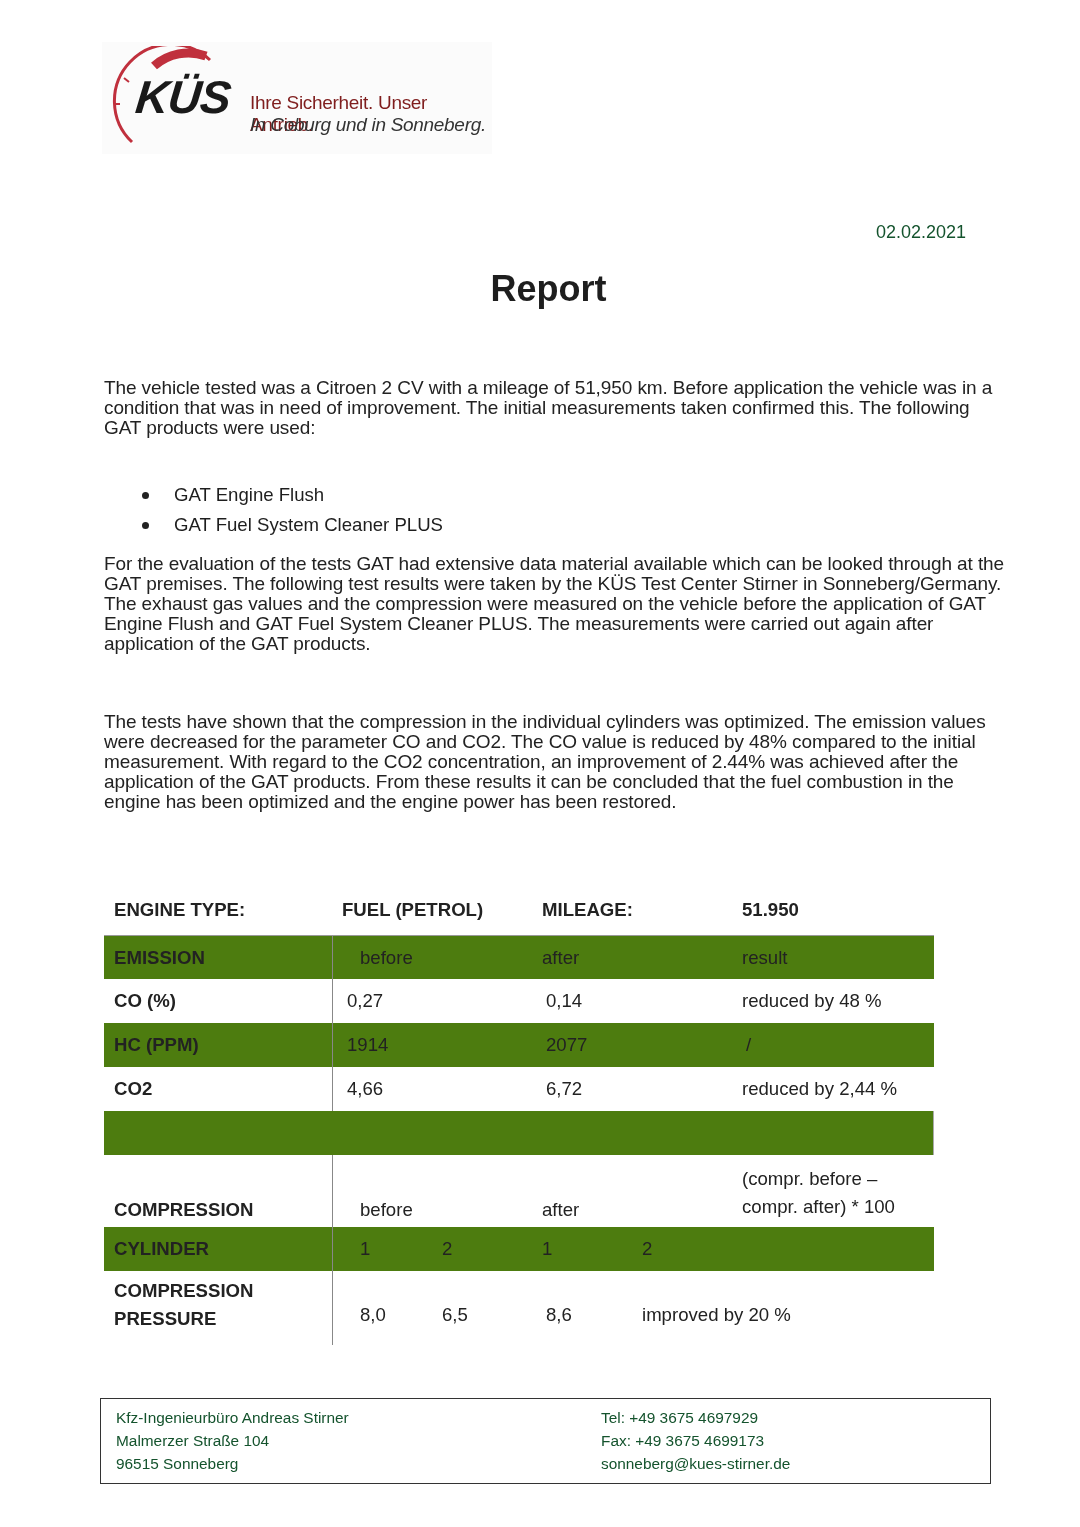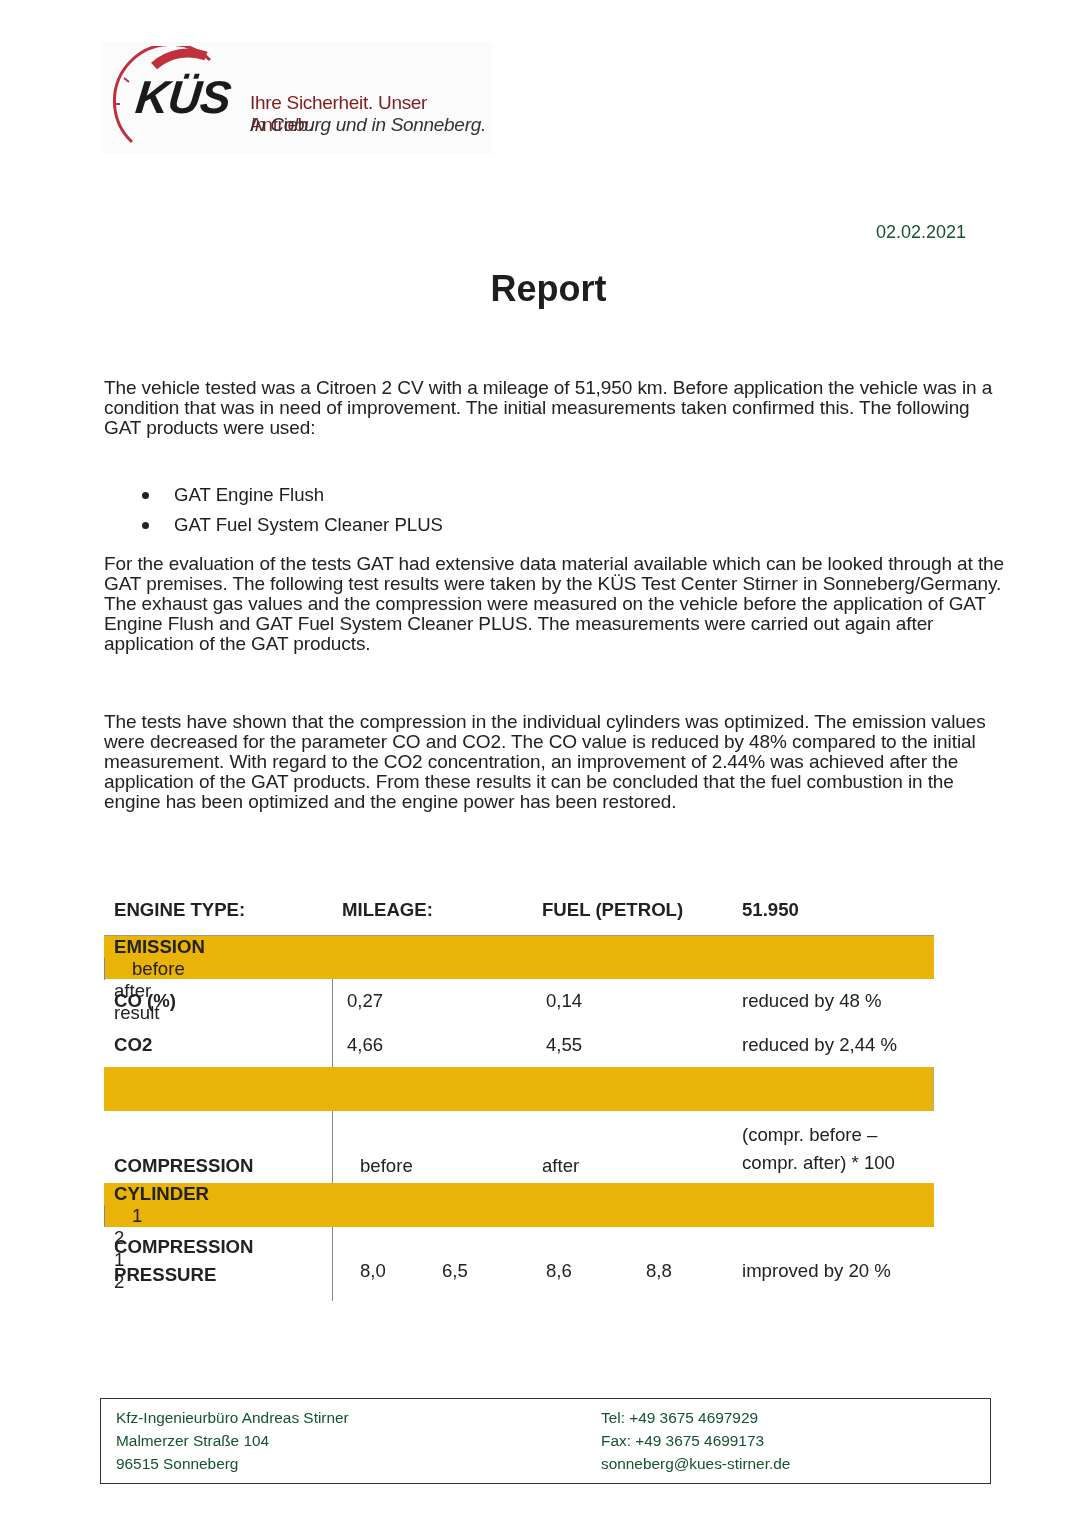--- a/index.html
+++ b/index.html
@@ -18,21 +18,21 @@
     .para { position: absolute; left: 104px; width: 900px; font-size: 19px; line-height: 20px; color: #222; letter-spacing: -0.1px; }
     .p1 { top: 378px; }
     .bullets { position: absolute; left: 140px; top: 480px; font-size: 18.6px; line-height: 30px; list-style: none; }
     .bullets li { position: relative; padding-left: 34px; }
     .bullets li::before { content: ""; position: absolute; left: 2px; top: 12px; width: 7px; height: 7px; border-radius: 50%; background: #222; }
     .p2 { top: 554px; }
     .p3 { top: 712px; }
 
     .tbl { position: absolute; left: 104px; top: 885px; width: 830px; }
     .row { position: relative; display: flex; font-size: 18.6px; color: #222; }
-    .row.shade { background: #eab308; flex-direction: column; }
+    .row.shade { background: #4d7c0f; }
     .cell { padding-left: 10px; display: flex; align-items: center; }
     .c0 { width: 228px; font-weight: bold; }
     .c1 { width: 200px; }
     .c2 { width: 200px; }
     .c3 { width: 202px; }
     .c1a, .c2a { width: 100px; }
     .vline { border-left: 1px solid #888; padding-left: 27px; }
     .r-head { height: 44px; font-weight: bold; }
     .r-head .cell { font-weight: bold; }
     .r-std { height: 44px; }
@@ -69,44 +69,50 @@
 <ul class="bullets">
   <li>GAT Engine Flush</li>
   <li>GAT Fuel System Cleaner PLUS</li>
 </ul>
 <p class="para p2">For the evaluation of the tests GAT had extensive data material available which can be looked through at the GAT premises. The following test results were taken by the KÜS Test Center Stirner in Sonneberg/Germany. The exhaust gas values and the compression were measured on the vehicle before the application of GAT Engine Flush and GAT Fuel System Cleaner PLUS. The measurements were carried out again after application of the GAT products.</p>
 <p class="para p3">The tests have shown that the compression in the individual cylinders was optimized. The emission values were decreased for the parameter CO and CO2. The CO value is reduced by 48% compared to the initial measurement. With regard to the CO2 concentration, an improvement of 2.44% was achieved after the application of the GAT products. From these results it can be concluded that the fuel combustion in the engine has been optimized and the engine power has been restored.</p>
 
 <div class="tbl">
   <div class="row r-head" style="height:50px;">
     <div class="cell c0">ENGINE TYPE:</div>
+    <div class="cell c1">FUEL (PETROL)</div>
     <div class="cell c2">MILEAGE:</div>
-    <div class="cell c1">FUEL (PETROL)</div>
     <div class="cell c3">51.950</div>
   </div>
 
   <div class="row shade r-std r-top-border">
     <div class="cell c0">EMISSION</div>
     <div class="cell c1 vline">before</div>
     <div class="cell c2">after</div>
     <div class="cell c3">result</div>
   </div>
 
   <div class="row r-std">
     <div class="cell c0">CO (%)</div>
     <div class="cell c1 vline" style="padding-left:14px">0,27</div>
     <div class="cell c2" style="padding-left:14px">0,14</div>
     <div class="cell c3">reduced by 48 %</div>
   </div>
 
+  <div class="row shade r-std">
+    <div class="cell c0">HC (PPM)</div>
+    <div class="cell c1 vline" style="padding-left:14px">1914</div>
+    <div class="cell c2" style="padding-left:14px">2077</div>
+    <div class="cell c3" style="padding-left:14px">/</div>
+  </div>
 
   <div class="row r-std">
     <div class="cell c0">CO2</div>
     <div class="cell c1 vline" style="padding-left:14px">4,66</div>
-    <div class="cell c2" style="padding-left:14px">4,55</div>
+    <div class="cell c2" style="padding-left:14px">6,72</div>
     <div class="cell c3">reduced by 2,44 %</div>
   </div>
 
   <div class="row shade r-std spacer-right"></div>
 
   <div class="row r-tall r-compr">
     <div class="cell c0" style="align-items:flex-end;padding-bottom:6px">COMPRESSION</div>
     <div class="cell c1 vline" style="align-items:flex-end;padding-bottom:6px">before</div>
     <div class="cell c2" style="align-items:flex-end;padding-bottom:6px">after</div>
     <div class="cell c3" style="align-items:flex-end;padding-bottom:6px">(compr. before – compr. after) * 100</div>
@@ -119,21 +125,20 @@
     <div class="cell c2a">1</div>
     <div class="cell c2a">2</div>
     <div class="cell c3"></div>
   </div>
 
   <div class="row r-pressure">
     <div class="cell c0" style="align-items:flex-start;padding-top:6px">COMPRESSION PRESSURE</div>
     <div class="cell c1a vline" style="padding-top:14px">8,0</div>
     <div class="cell c1a" style="padding-top:14px">6,5</div>
     <div class="cell c2a" style="padding-top:14px;padding-left:14px">8,6</div>
-    <div class="cell c2a" style="padding-top:14px;padding-left:14px">8,8</div>
     <div class="cell c3" style="padding-top:14px">improved by 20 %</div>
   </div>
 </div>
 
 <div class="footer">
   <div class="left">
     <div>Kfz-Ingenieurbüro Andreas Stirner</div>
     <div>Malmerzer Straße 104</div>
     <div>96515 Sonneberg</div>
   </div>

